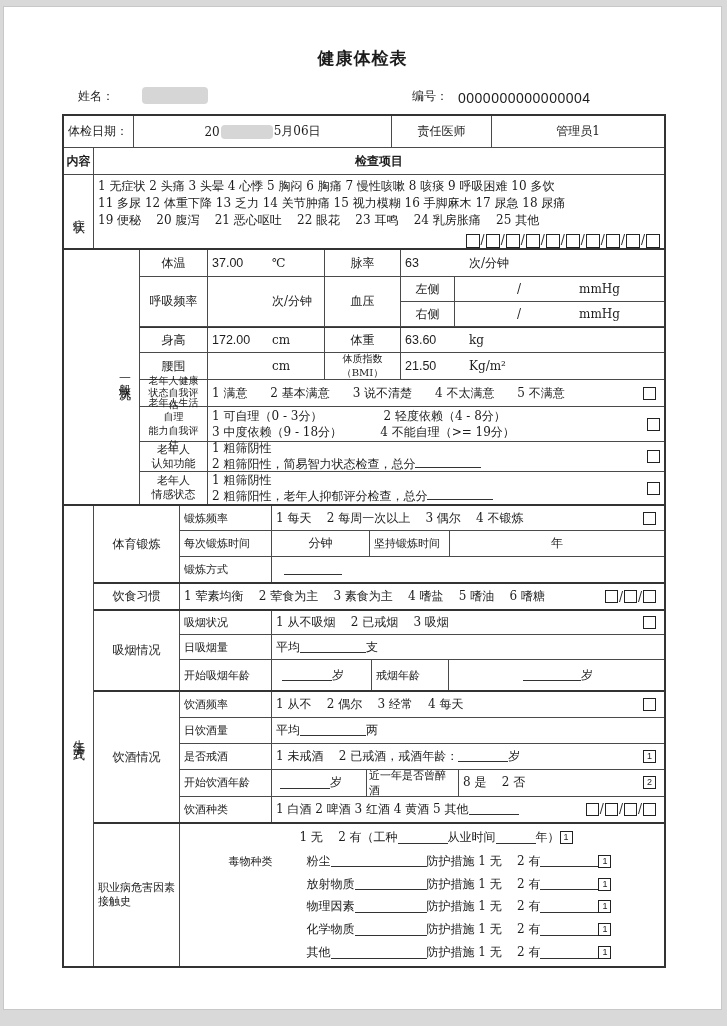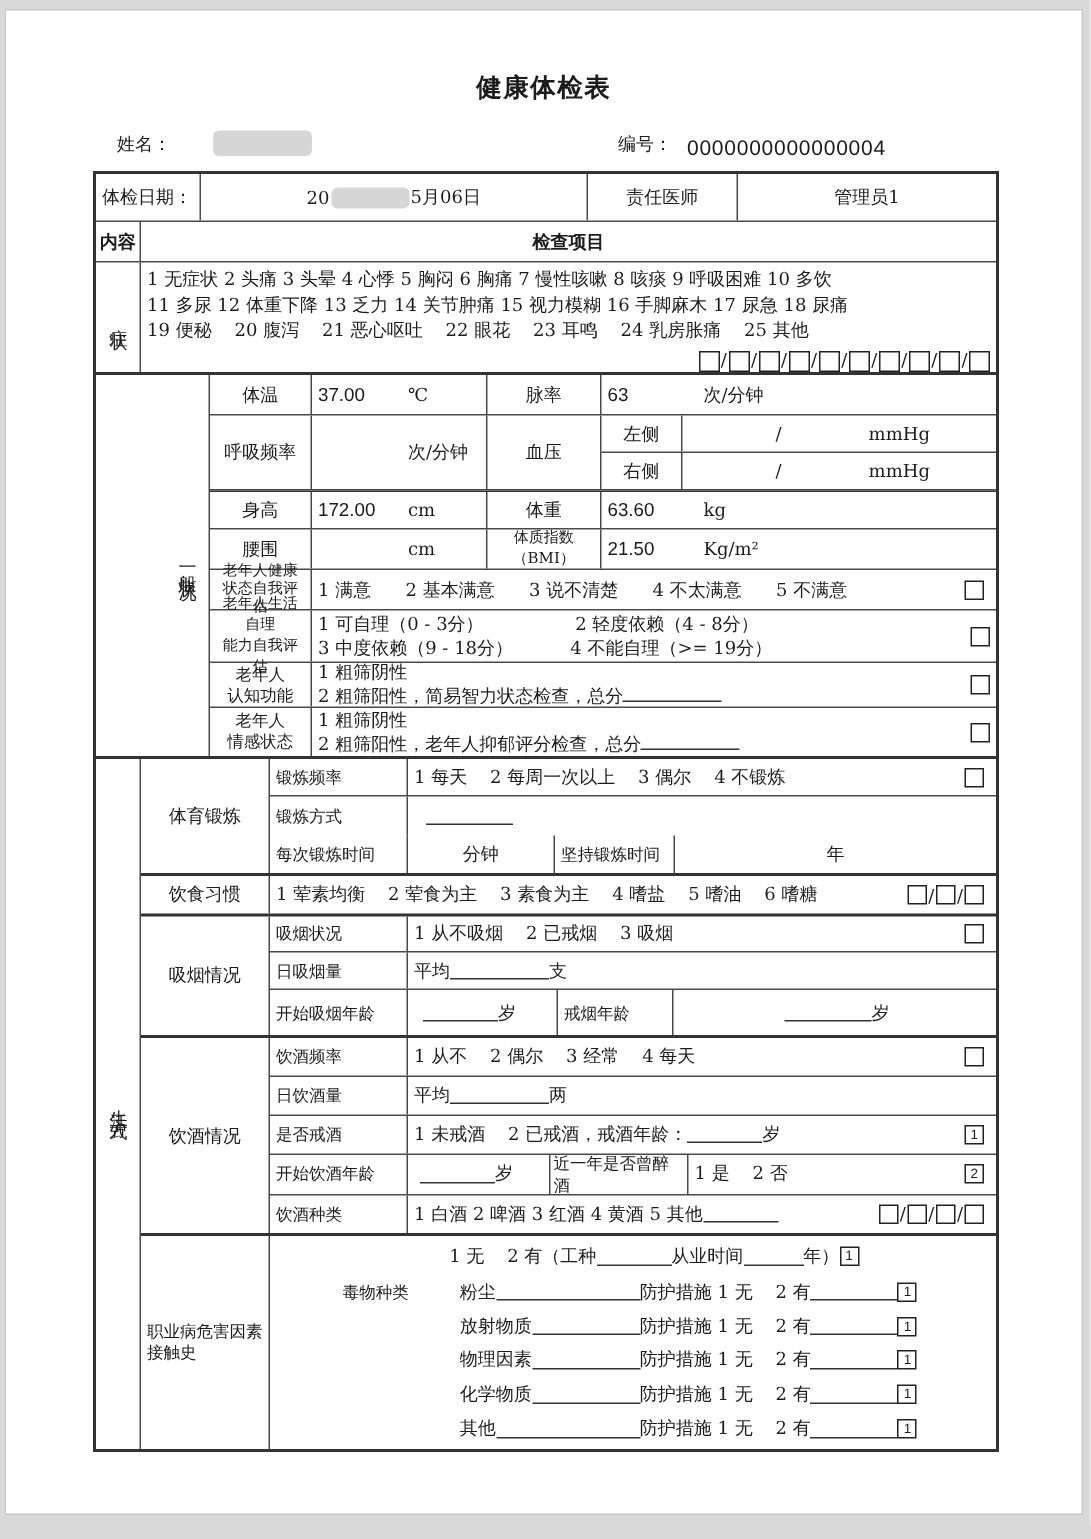--- a/index.html
+++ b/index.html
@@ -278,36 +278,36 @@
           <div class="f1" style="display:flex;flex-direction:column;min-width:0;">
             <div class="row h26">
               <div class="cell w92 sublbl">锻炼频率</div>
               <div class="cell f1">
                 <span class="pre">1 每天    2 每周一次以上    3 偶尔    4 不锻炼</span>
                 <span class="boxright">
                     <span class="cbx"></span>
                   </span>
               </div>
             </div>
-            <div class="row h26" style="border-bottom:none;">
-              <div class="cell w92 sublbl">锻炼方式</div>
-              <div class="cell f1">
-                  <span class="u u58" style="margin-left:8px;"></span>
-                </div>
-            </div>
             <div class="row h26">
               <div class="cell w92 sublbl">每次锻炼时间</div>
               <div class="cell w98 center">
                   <span>分钟</span>
                 </div>
               <div class="cell w80 sublbl">坚持锻炼时间</div>
               <div class="cell f1 center">
                   <span>年</span>
                 </div>
             </div>
+            <div class="row h26" style="border-bottom:none;">
+              <div class="cell w92 sublbl">锻炼方式</div>
+              <div class="cell f1">
+                  <span class="u u58" style="margin-left:8px;"></span>
+                </div>
+            </div>
           </div>
         </div>
 
         <div class="row h27" style="border-bottom:2px solid #333;">
           <div class="cell w86 center">饮食习惯</div>
           <div class="cell f1">
             <span class="pre">1 荤素均衡    2 荤食为主    3 素食为主    4 嗜盐    5 嗜油    6 嗜糖</span>
             <span class="boxgroup boxright">
                 <span class="cbx"></span>
                 <span class="sep">/</span>
@@ -385,21 +385,21 @@
               </div>
             </div>
             <div class="row h27">
               <div class="cell w92 sublbl">开始饮酒年龄</div>
               <div class="cell w95">
                 <span class="u u50" style="margin-left:4px;"></span>
                   <span>岁</span>
               </div>
               <div class="cell w92 sublbl" style="padding:1px 2px;">近一年是否曾醉酒</div>
               <div class="cell f1">
-                <span class="pre">1 是    2 否</span>
+                <span class="pre">8 是    2 否</span>
                 <span class="boxright">
                     <span class="cbx">2</span>
                   </span>
               </div>
             </div>
             <div class="row h26" style="border-bottom:none;">
               <div class="cell w92 sublbl">饮酒种类</div>
               <div class="cell f1">
                 <span class="pre">1 白酒 2 啤酒 3 红酒 4 黄酒 5 其他</span>
                   <span class="u u50"></span>

